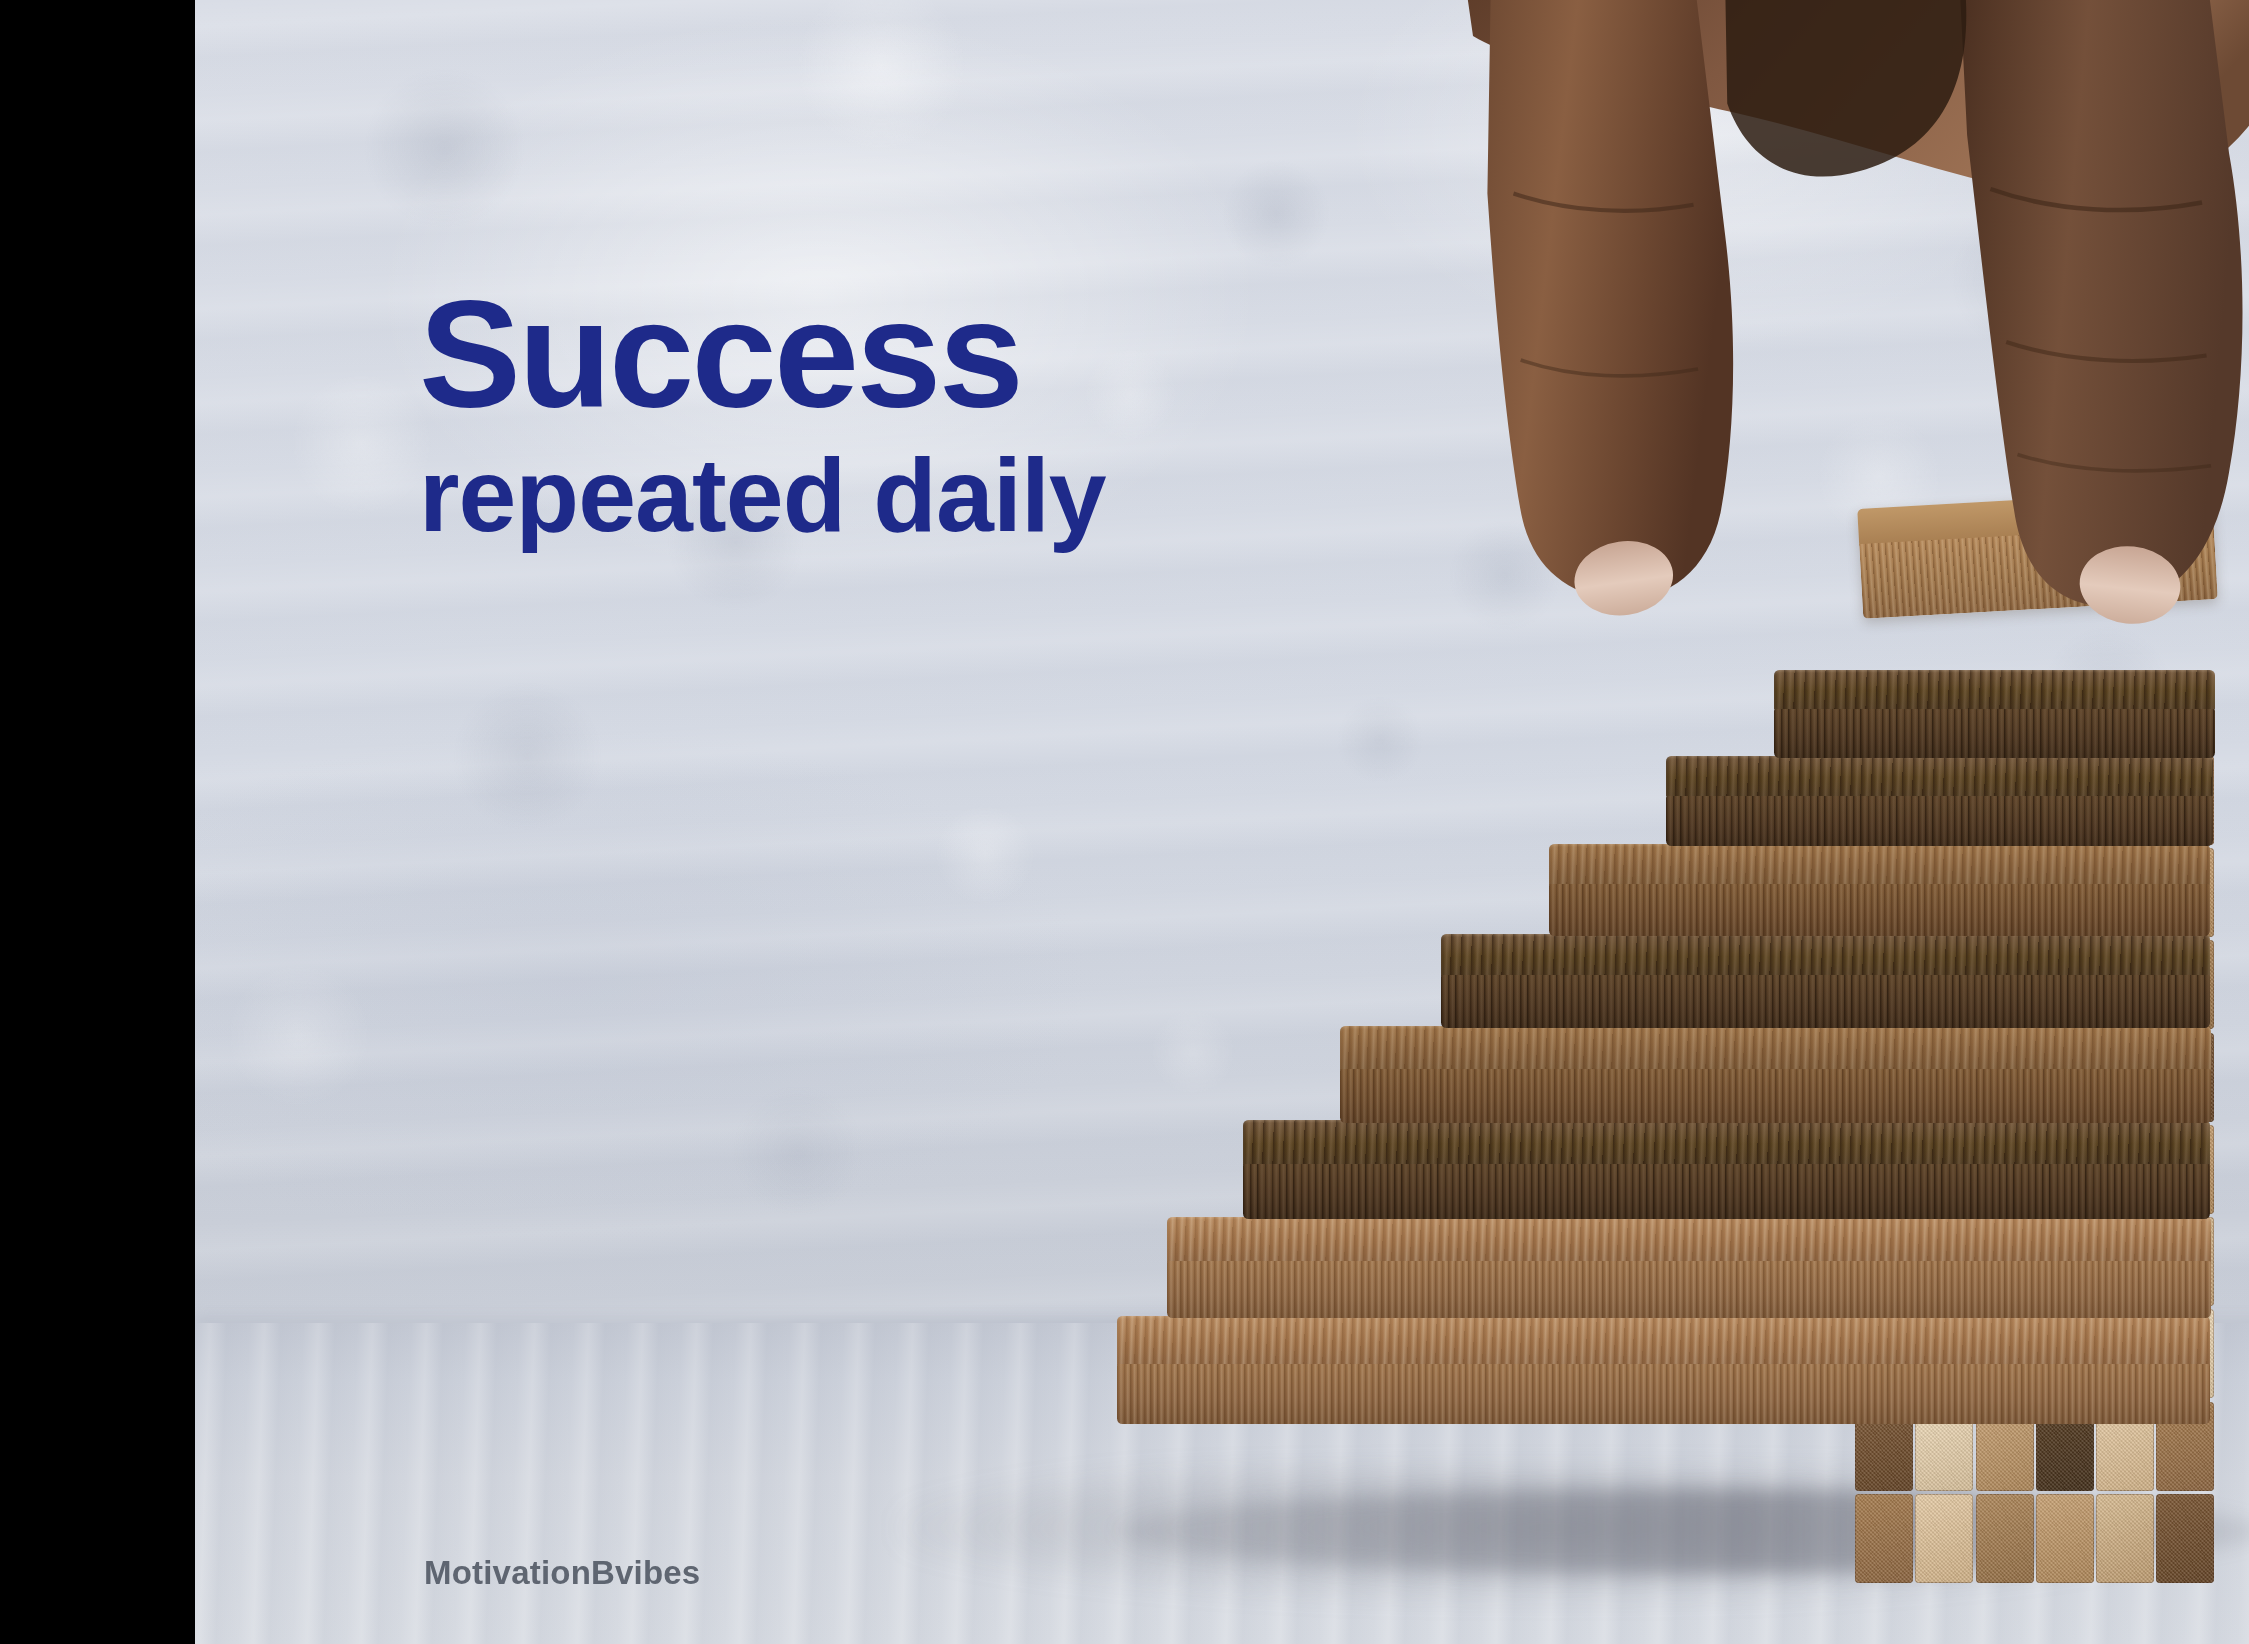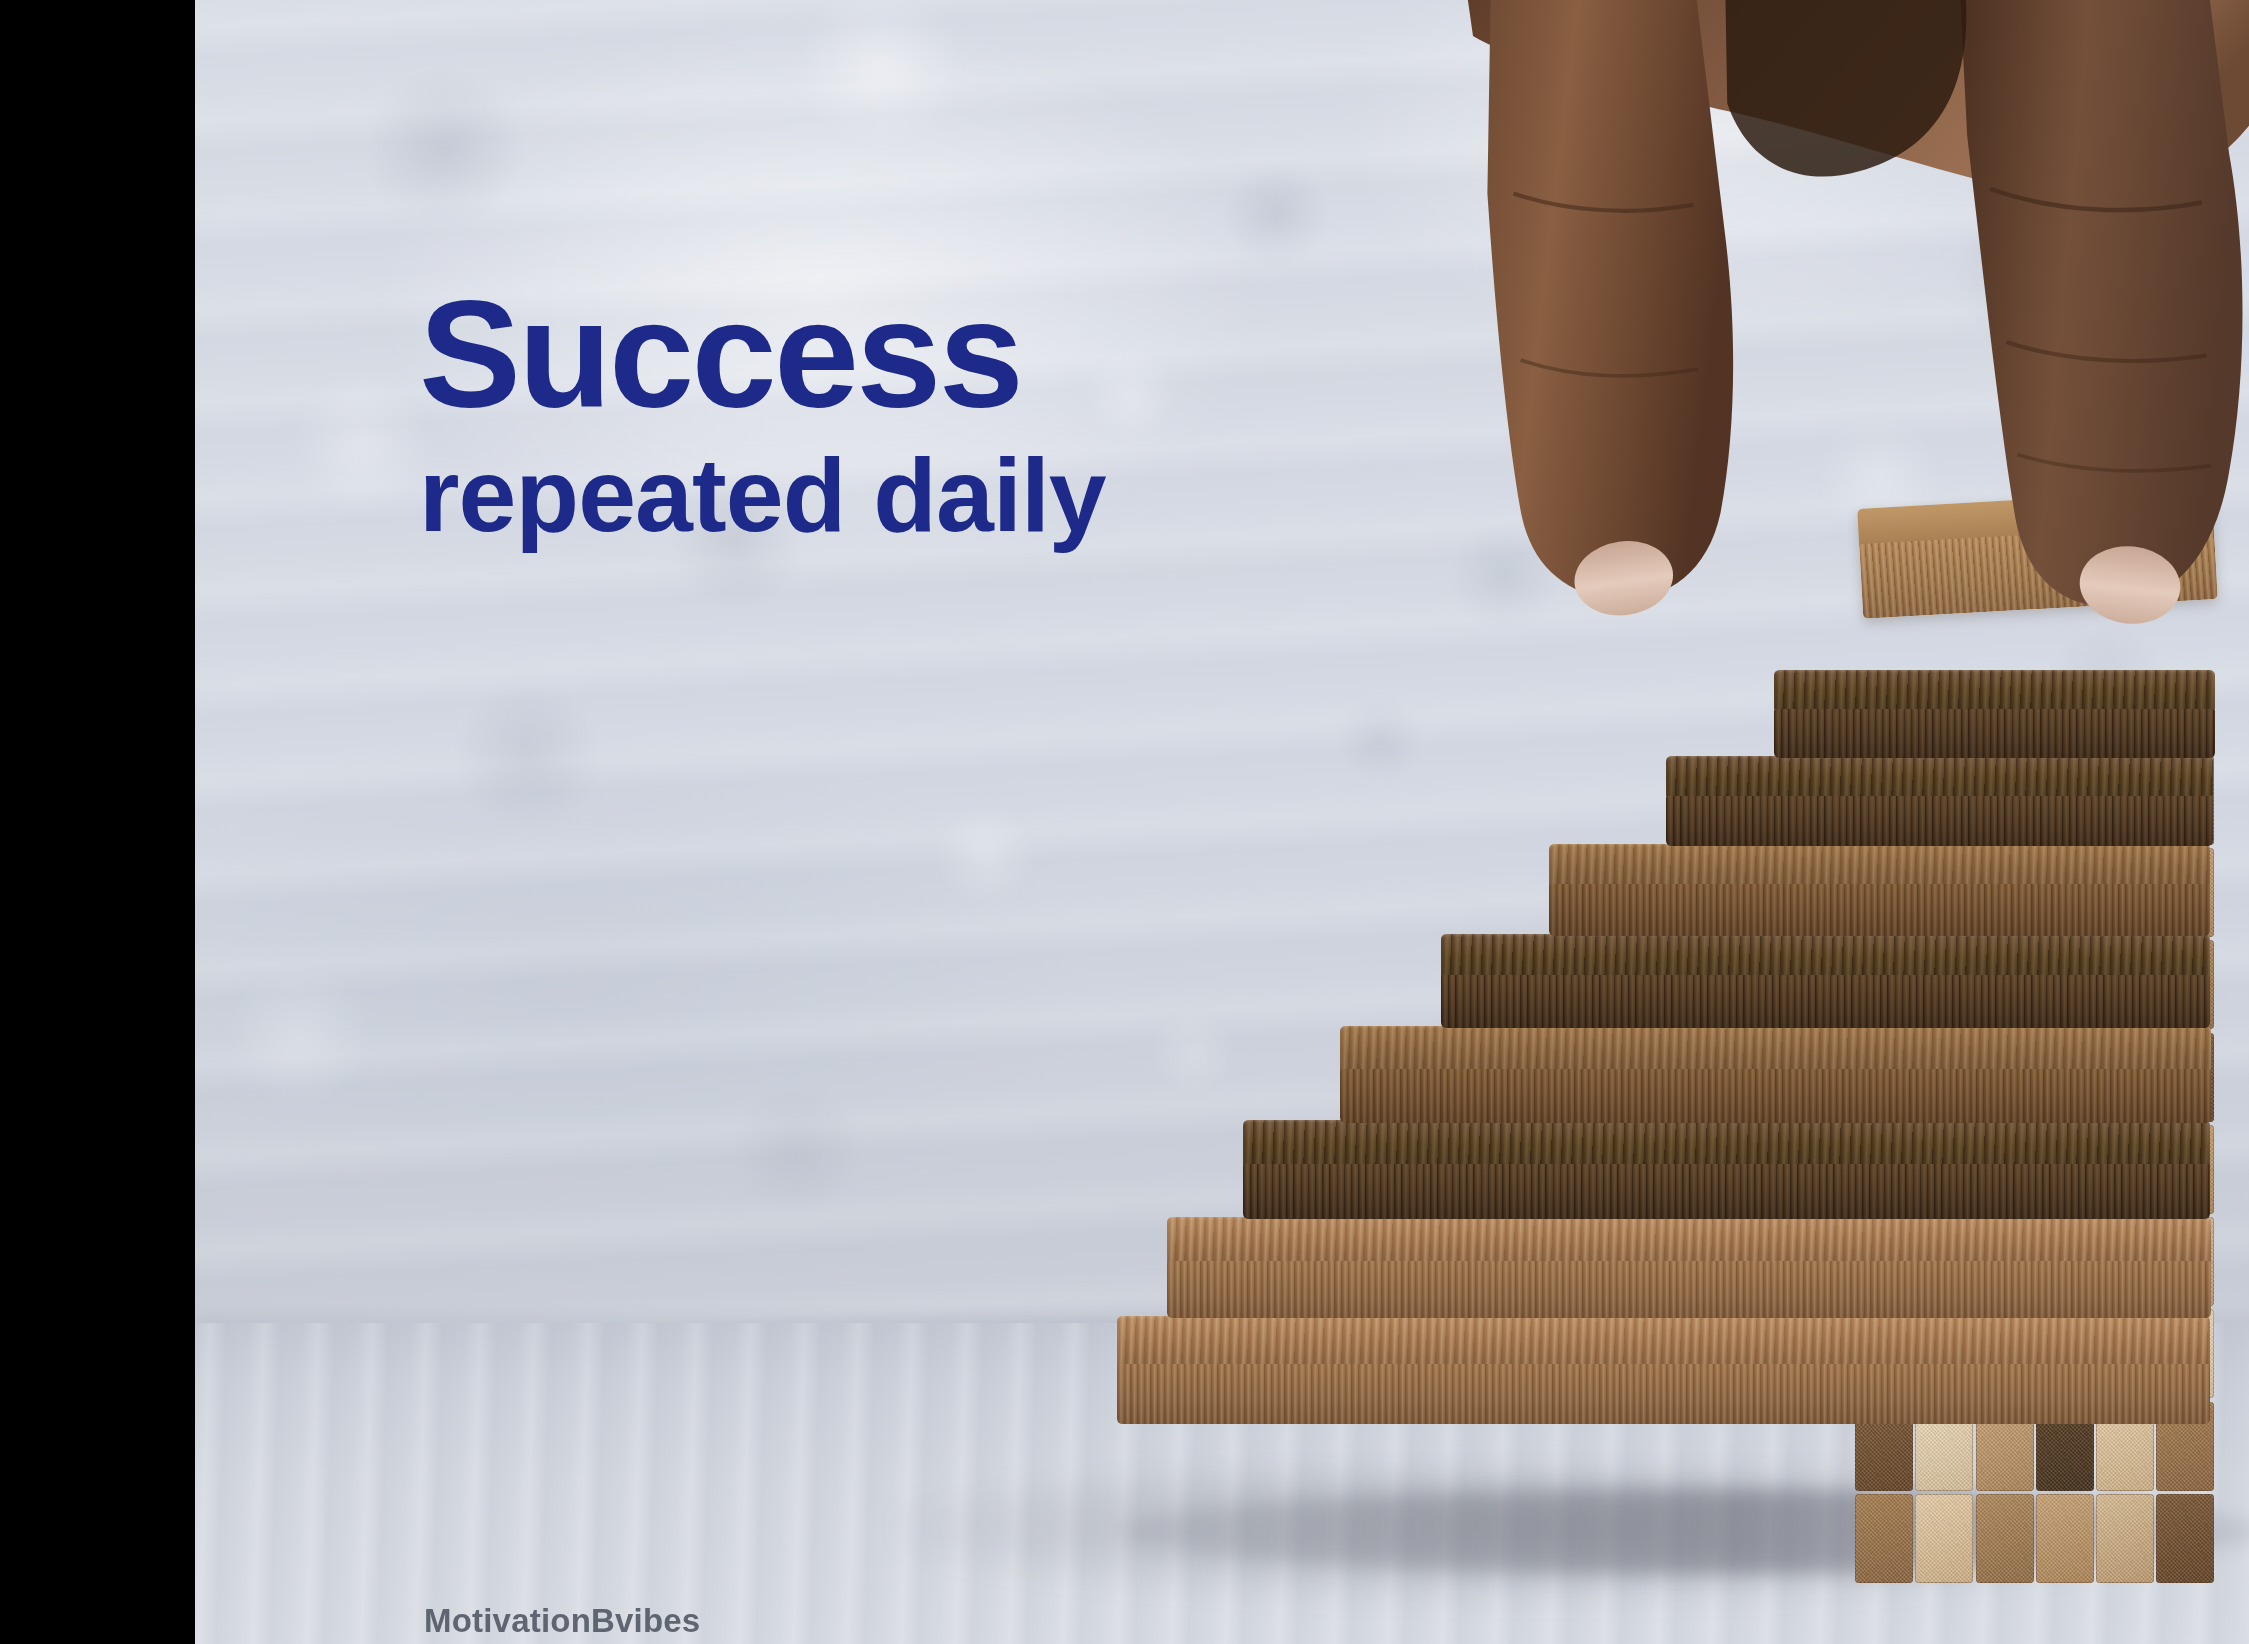--- a/index.html
+++ b/index.html
@@ -85,21 +85,21 @@
     letter-spacing:-0.2px;
   }
   .ln{ display:block; white-space:nowrap; line-height:.98; }
   .ln.l0{ font-size:153px; font-weight:700; letter-spacing:-2.7px; }
   .ln.l1{ font-size:104px; font-weight:600; letter-spacing:-0.9px; margin-top:32px; }
   .ln.l2{ font-size:104px; font-weight:600; letter-spacing:-0.9px; margin-top:16px; }
   .ln.l3{ font-size:104px; font-weight:600; letter-spacing:-0.9px; margin-top:16px; }
 
   
   #watermark{
-    position:absolute; left:229px; top:1602px; z-index:30;
+    position:absolute; left:229px; top:1554px; z-index:30;
     font-size:33px; font-weight:600; color:#555c68; letter-spacing:0.2px;
     opacity:.92;
   }
 
   
   #wood{ position:absolute; left:0; top:0; width:2079px; height:1644px; z-index:20; }
 
   .step{ position:absolute; border-radius:5.4px; }
   .step .top{
     position:absolute; left:0; top:0; width:100%; height:46%;

